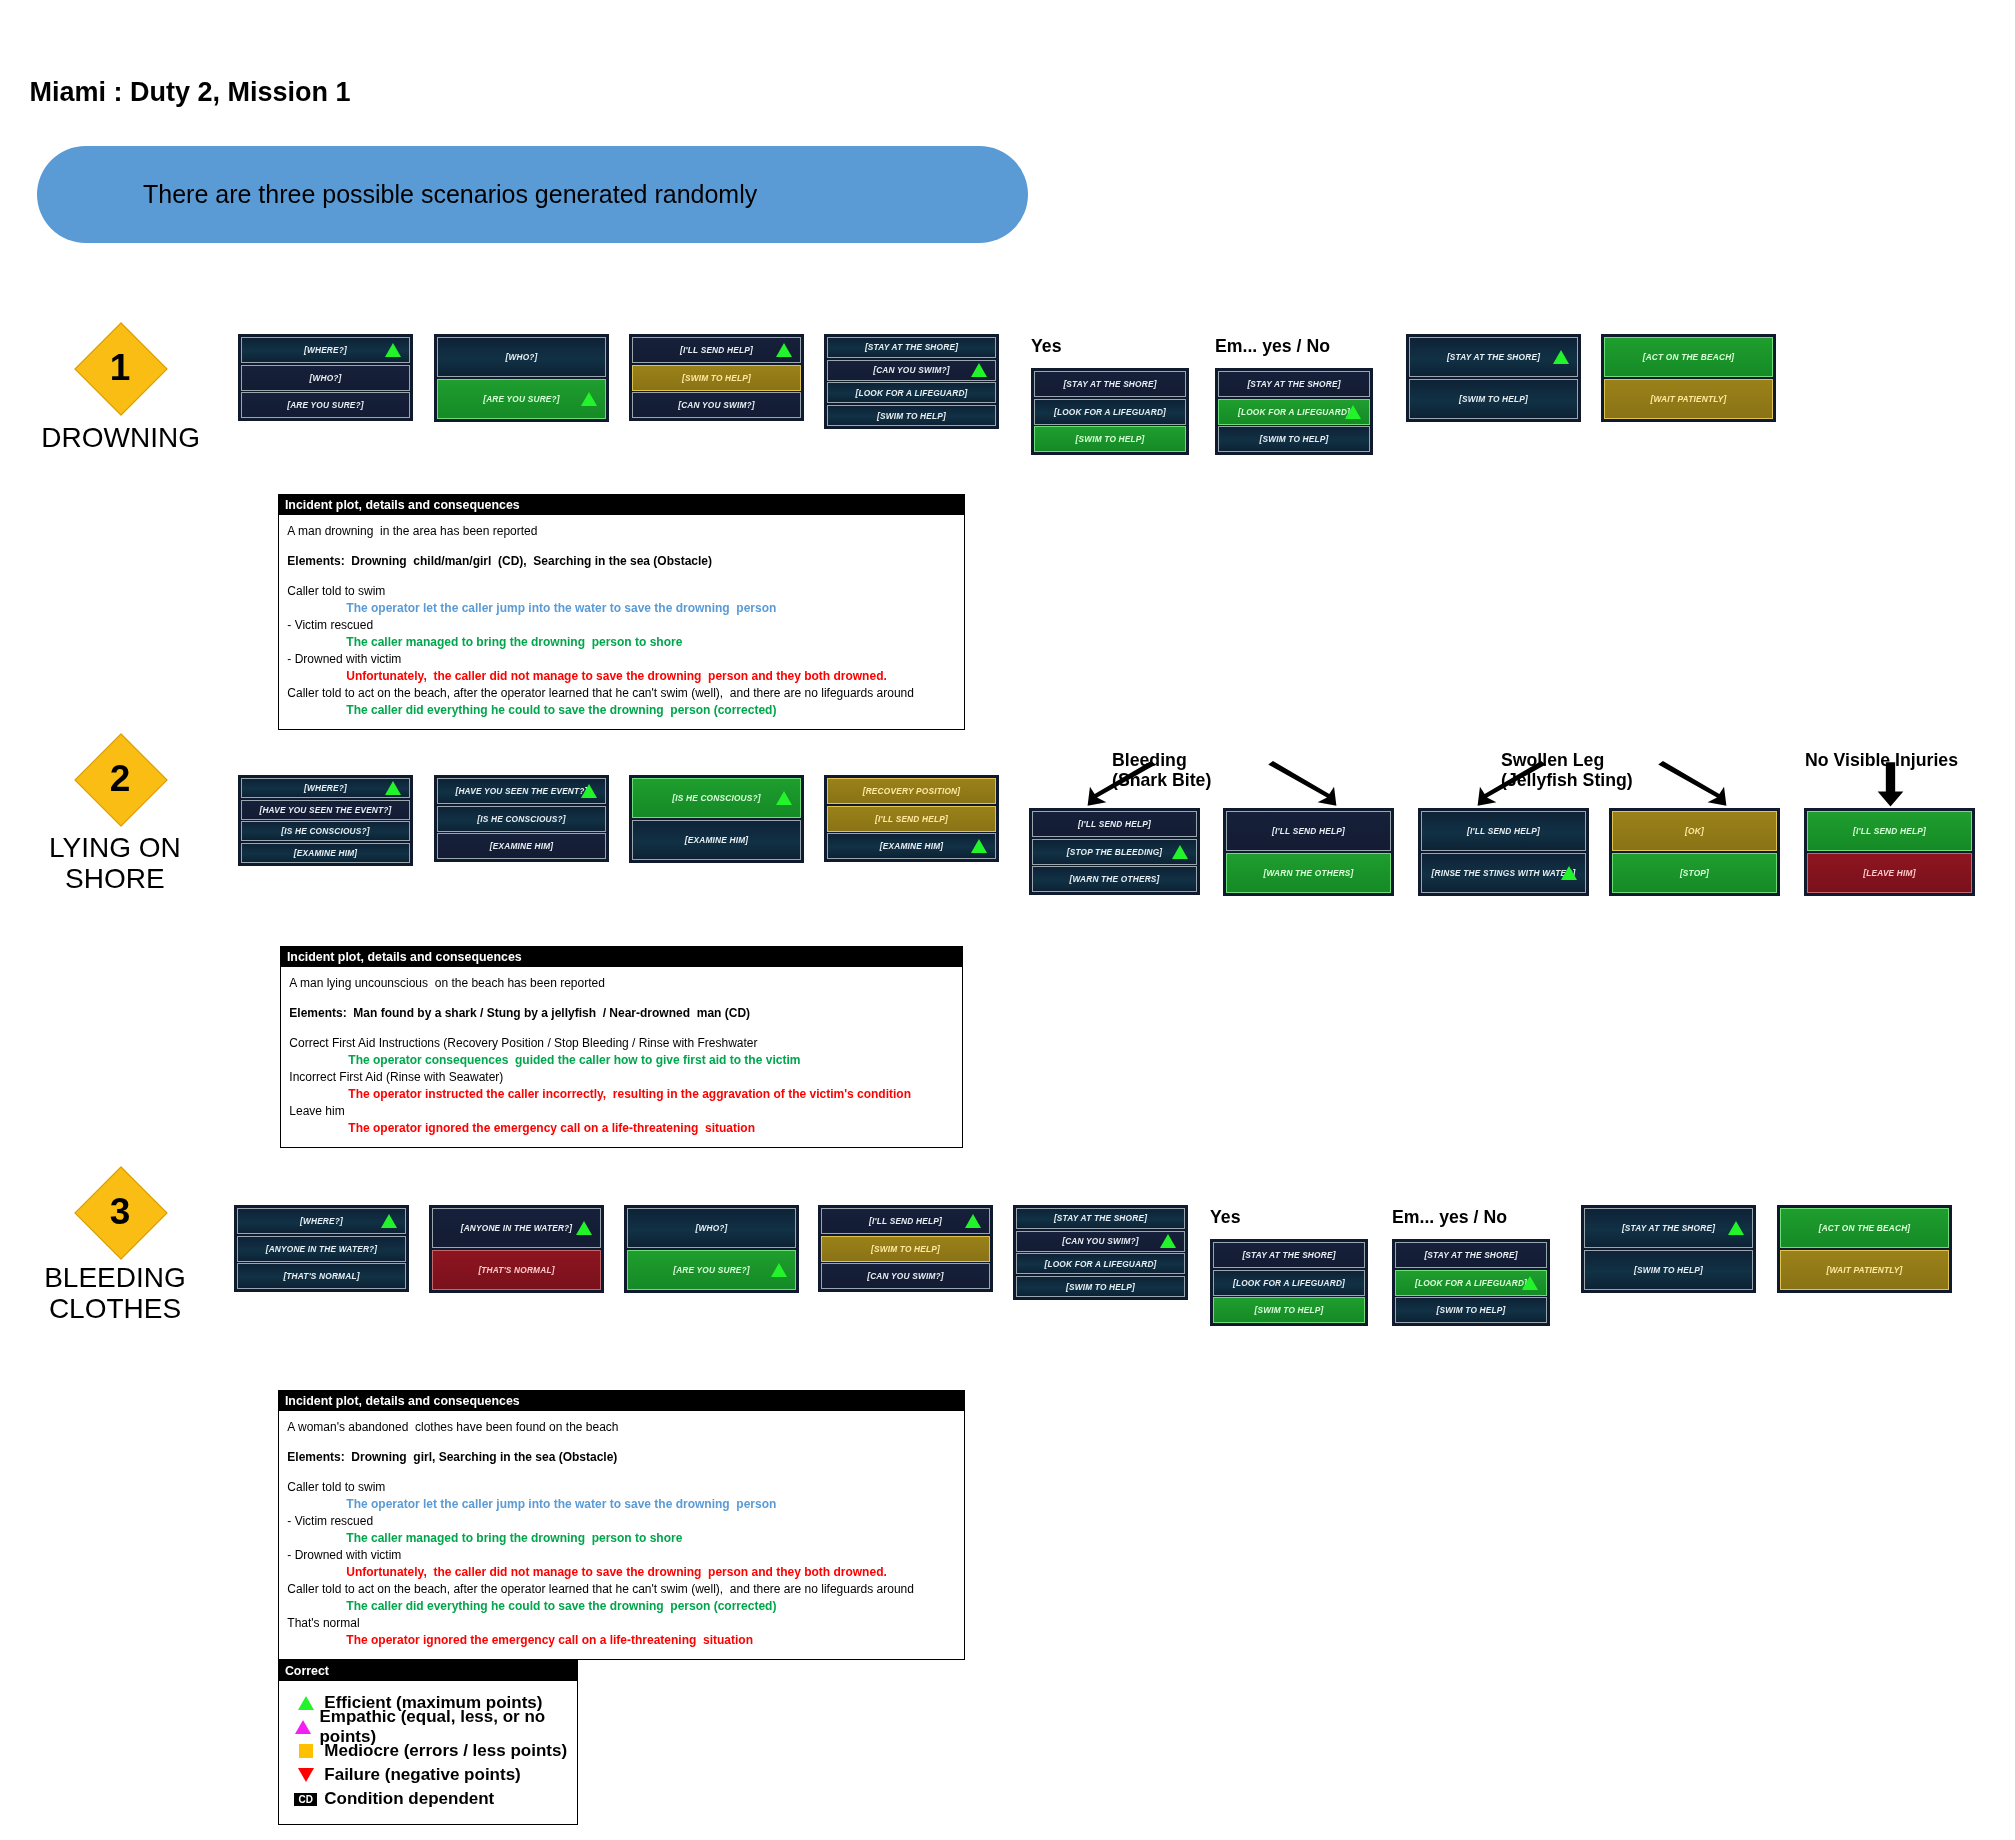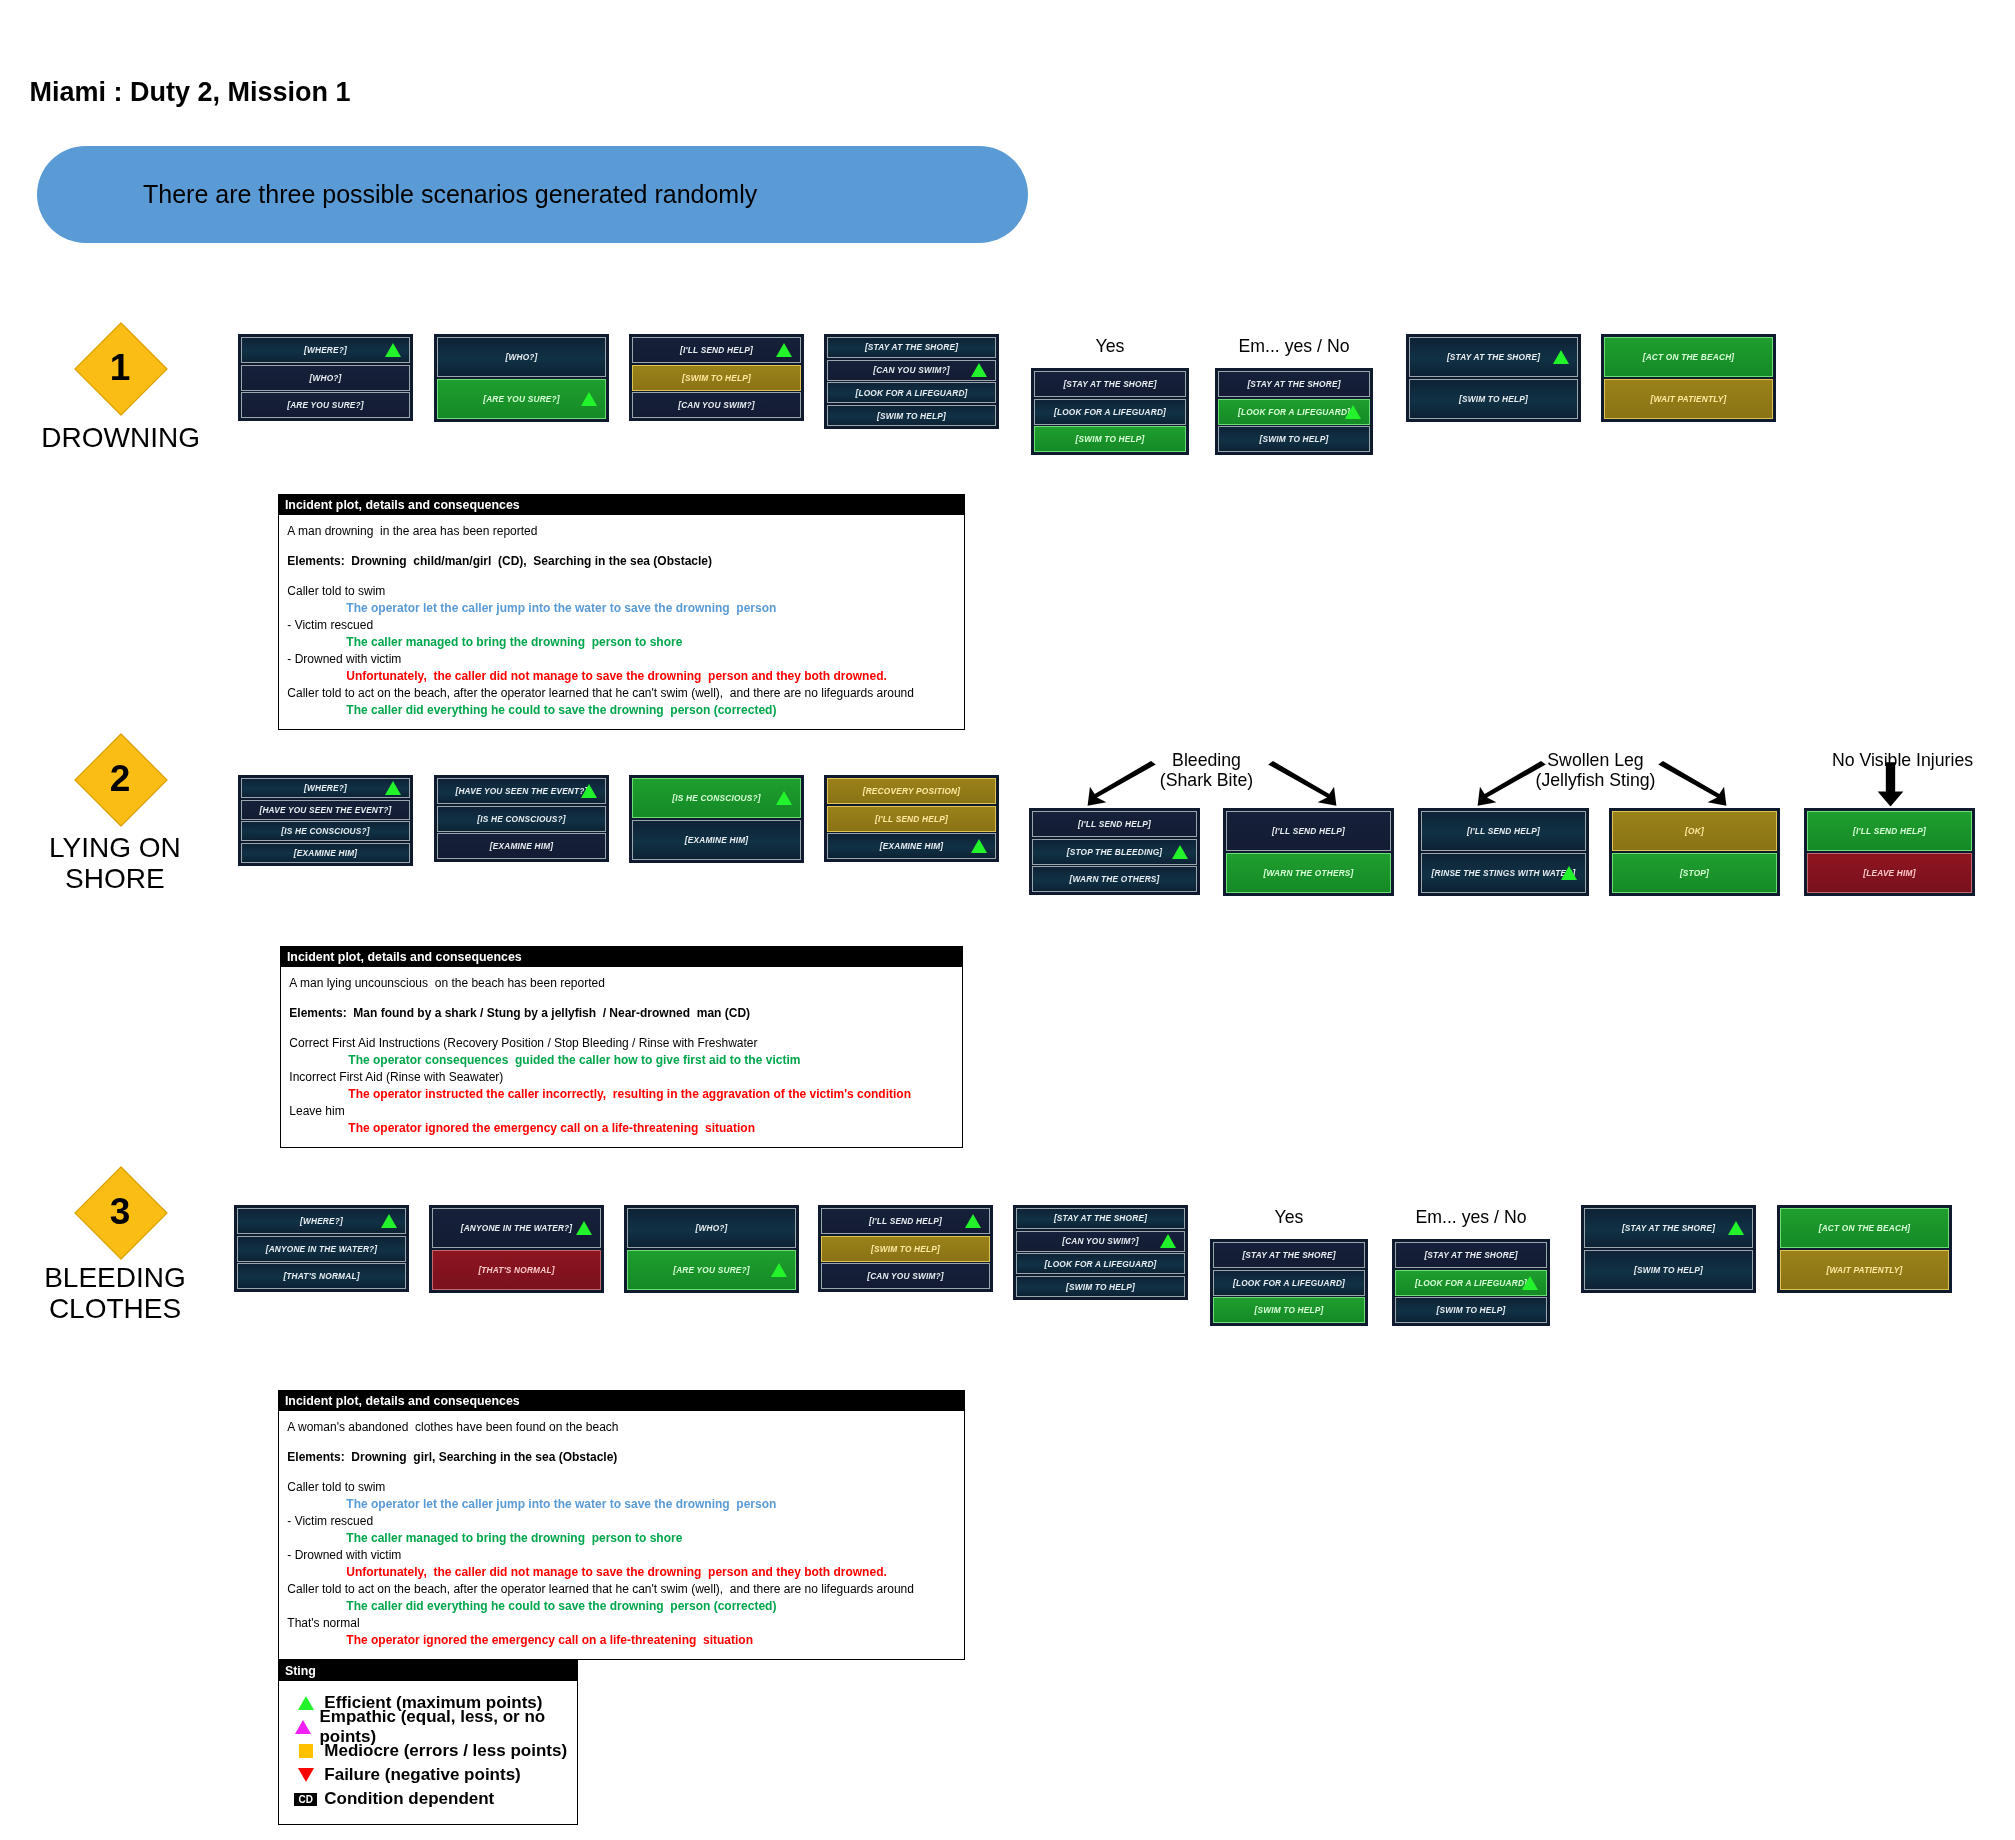--- a/index.html
+++ b/index.html
@@ -24,21 +24,21 @@
   .opt.navy2{background:linear-gradient(180deg,#0e2236 0%,#113145 55%,#0d2234 100%);}
   .opt.green{background:linear-gradient(180deg,#1f9e2e 0%,#158a26 100%);border-color:#6ede78;}
   .opt.green .lbl{color:#d8ffd8;}
   .opt.gold{background:linear-gradient(180deg,#9a8119 0%,#8a7316 100%);border-color:#e0c452;}
   .opt.gold .lbl{color:#ffe9a0;}
   .opt.red{background:linear-gradient(180deg,#8e1520 0%,#79111c 100%);border-color:#c06a70;}
   .opt.red .lbl{color:#ffc9c9;}
   .tri{position:absolute;right:8.3px;top:50%;transform:translateY(-50%);width:0;height:0;border-left:8.3px solid transparent;border-right:8.3px solid transparent;border-bottom:14px solid #22f32b;}
 
   
-  .branch-title{position:absolute;text-align:center;font-size:17.7px;font-weight:normal;color:#000;line-height:1.15;white-space:pre;}
+  .branch-title{position:absolute;font-size:17.7px;font-weight:bold;color:#000;line-height:1.15;white-space:pre;}
   .arrow{position:absolute;}
 
   
   .panel{position:absolute;border:1.2px solid #000;background:#fff;box-sizing:border-box;margin-left:44px;}
   .panel-hdr{background:#000;color:#fff;font-size:12.4px;font-weight:bold;padding:2.9px 5.9px;}
   .panel-body{padding:8.3px 8.3px 9.4px 8.3px;}
   .pl{font-size:12px;color:#000;line-height:1.42;white-space:pre;}
   .pl.b{font-weight:bold;}
   .pl.ind{padding-left:59px;font-weight:bold;}
   .pl.blue{color:#5b9bd5;}
@@ -438,21 +438,21 @@
       <div class="pl ">- Drowned with victim</div>
       <div class="pl ind red">Unfortunately,  the caller did not manage to save the drowning  person and they both drowned.</div>
       <div class="pl ">Caller told to act on the beach, after the operator learned that he can't swim (well),  and there are no lifeguards around</div>
       <div class="pl ind green">The caller did everything he could to save the drowning  person (corrected)</div>
       <div class="pl ">That's normal</div>
       <div class="pl ind red">The operator ignored the emergency call on a life-threatening  situation</div>
     </div>
 </div>
 
 <div class="panel" style="left:234px;top:1660px;width:300px;">
-  <div class="panel-hdr">Sting</div>
+  <div class="panel-hdr">Correct</div>
   <div class="panel-body" id="legend-body" style="padding:10.6px 8.3px 13px 8.3px;">
       <div class="legend-row">
         <div class="legend-mark">
           <div class="tri-up"></div>
         </div>
         <div class="legend-txt">Efficient (maximum points)</div>
       </div>
       <div class="legend-row">
         <div class="legend-mark">
           <div class="tri-up mag"></div>

